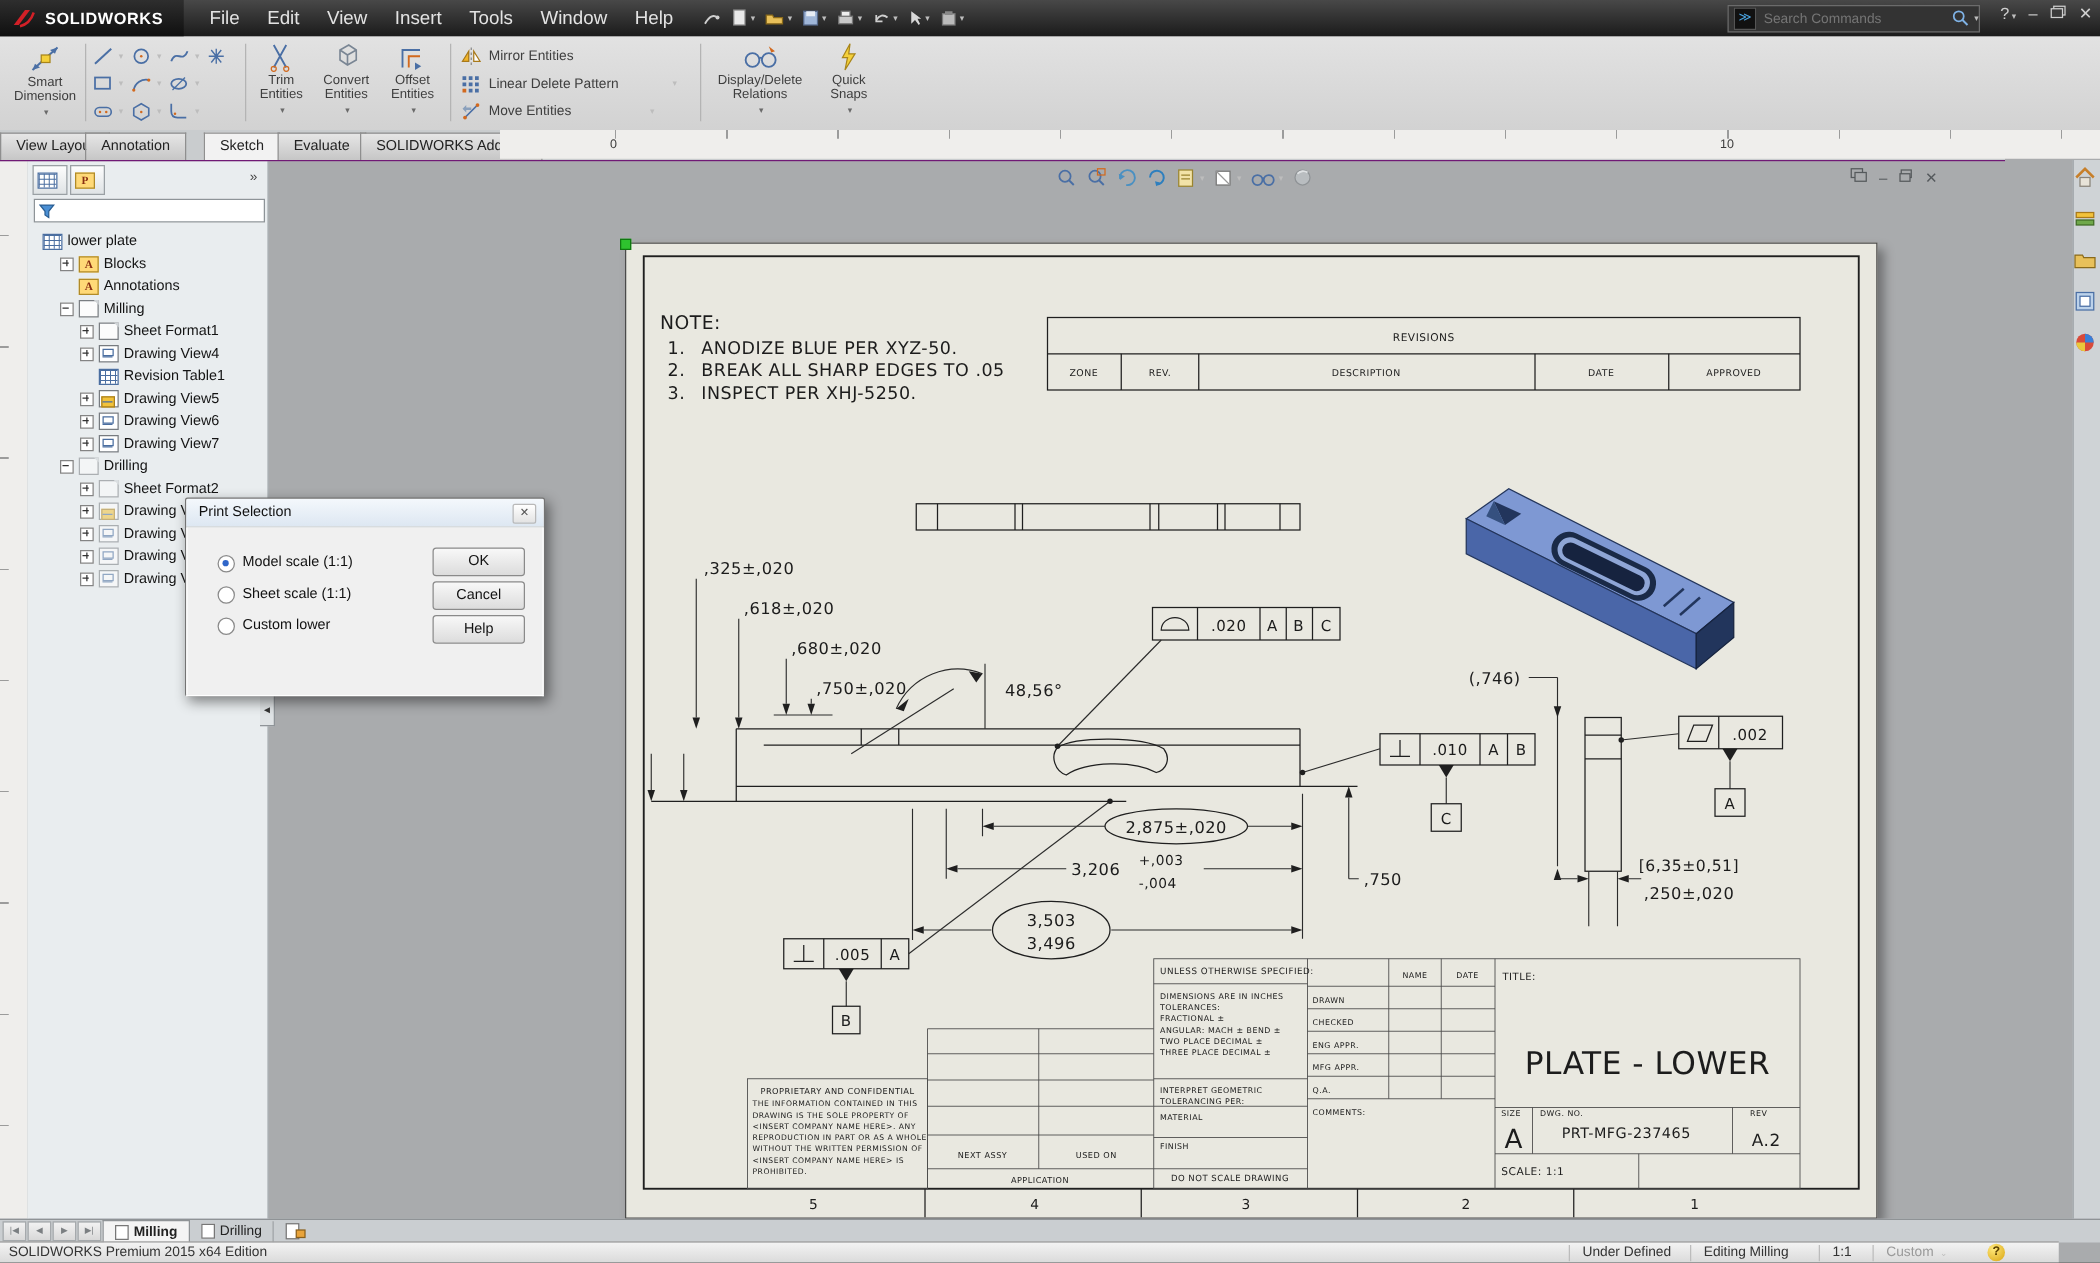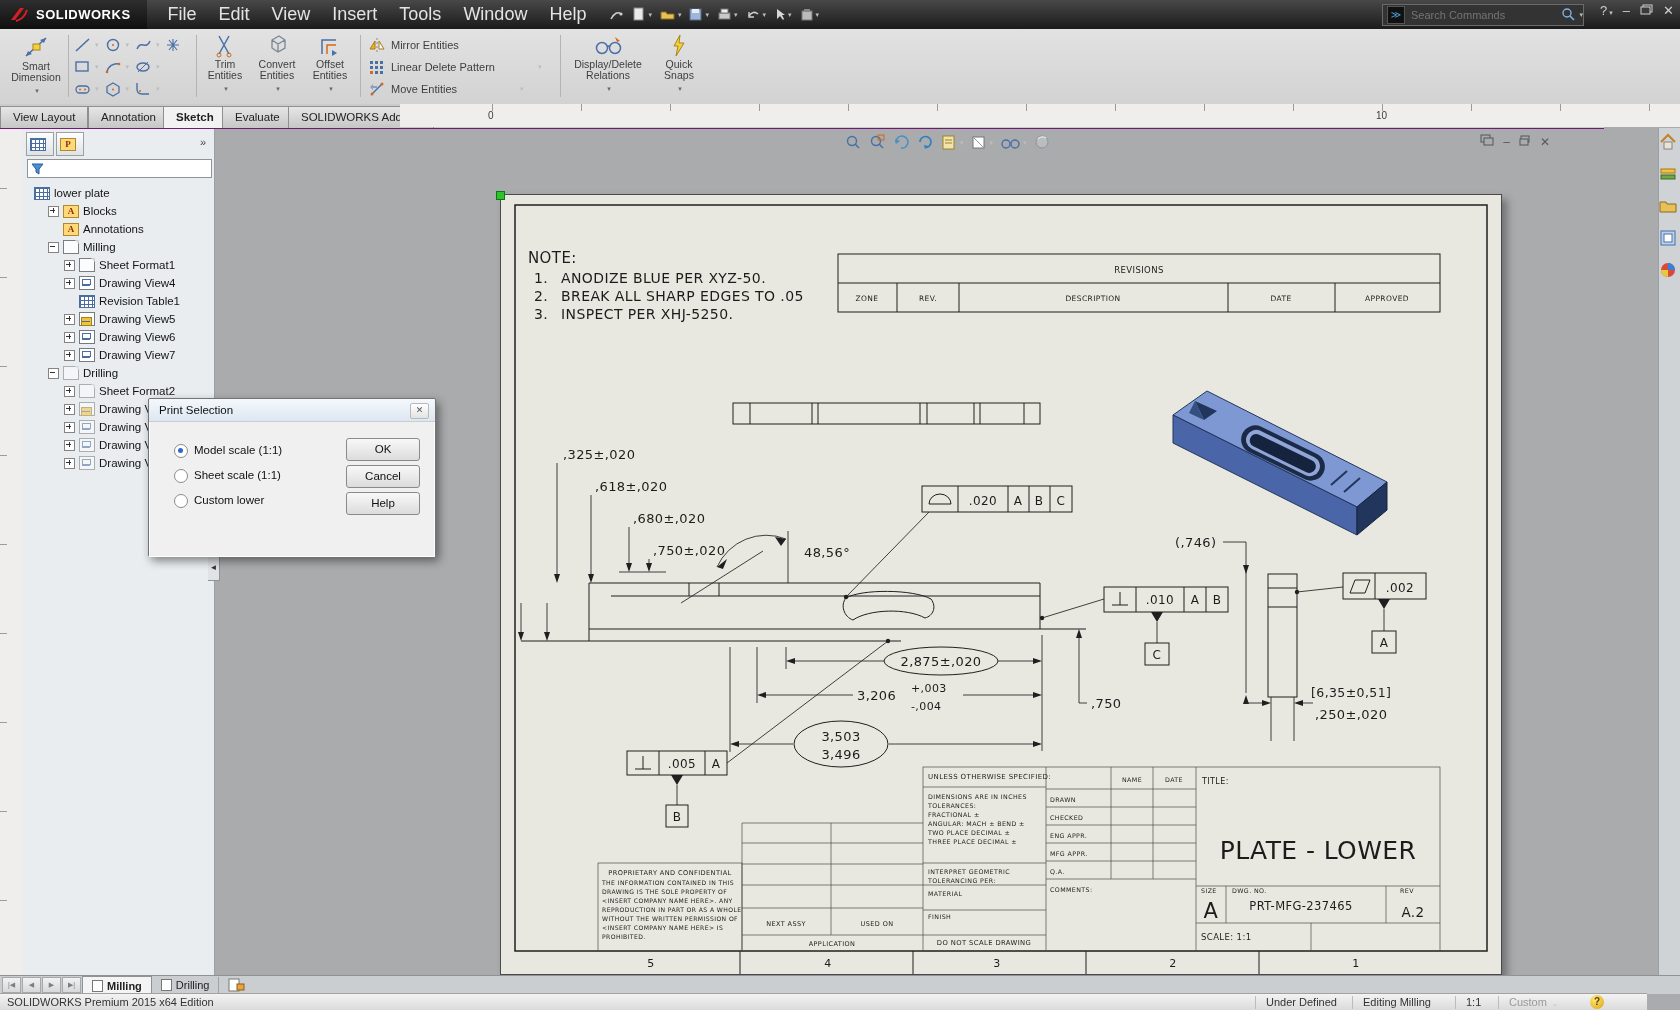--- a/index.html
+++ b/index.html
@@ -4,21 +4,21 @@
 <style>
   html,body{margin:0;padding:0;background:#666;font-family:"Liberation Sans",sans-serif;}
   .stage{position:relative;width:1680px;height:1010px;background:#a9abad;overflow:hidden;}
   .a{position:absolute;}
   
   .titlebar{left:0;top:0;width:1680px;height:29px;background:linear-gradient(#484848,#1b1b1b);display:flex;align-items:center;color:#e3e3e3;z-index:60;}
   .logo{display:flex;align-items:center;gap:6px;height:29px;padding:0 16px 0 8px;background:linear-gradient(#2e2e2e,#0f0f0f);}
   .logo-mark{width:22px;height:18px;}
   .logo-text{font-size:13px;font-weight:bold;letter-spacing:.5px;color:#fff;}
   .menu{display:flex;align-items:center;margin-left:10px;}
-  .menu span{padding:0 11px;font-size:18px;cursor:default;}
+  .menu span{padding:0 11px;font-size:15px;cursor:default;}
   .qa{display:flex;align-items:center;gap:2px;margin-left:8px;}
   .qa .qbtn{display:flex;align-items:center;padding:2px 3px;}
   .qa svg{display:block;}
   .dd{font-size:7px;color:#bdbdbd;margin-left:2px;}
   .tb-title{position:absolute;left:0;right:0;text-align:center;font-size:12px;color:#dcdcdc;pointer-events:none;}
   .searchbox{position:absolute;left:1382px;top:4px;width:200px;height:20px;border:1px solid #6b6b6b;background:#333;display:flex;align-items:center;}
   .searchbox .slogo{width:16px;height:16px;background:#111;border:1px solid #555;margin:0 4px;color:#4aa3e0;font-size:10px;text-align:center;line-height:15px;}
   .searchbox input{flex:1;background:transparent;border:0;color:#bfbfbf;font-size:11px;outline:none;width:110px;}
   .winbtns{position:absolute;right:6px;top:3px;display:flex;gap:10px;align-items:center;color:#cfcfcf;font-size:13px;}
   
@@ -27,21 +27,21 @@
   .bigbtn{position:absolute;top:3px;text-align:center;color:#3e3e3e;font-size:10.5px;line-height:11px;}
   .bigbtn svg{display:block;margin:2px auto 1px;}
   .bigbtn .dd{display:block;margin-top:2px;color:#6a6a6a;}
   .smallrow{position:absolute;display:flex;gap:6px;}
   .sbtn{display:flex;align-items:center;gap:2px;}
   .listcol{position:absolute;font-size:11px;color:#3e3e3e;}
   .listrow{display:flex;align-items:center;gap:5px;height:22px;}
   
   .tabrow{left:0;top:104px;width:1604px;height:24px;background:#c9ccce;border-bottom:1px solid #701a75;z-index:55;}
   .dtab{position:absolute;top:2px;height:21px;line-height:21px;padding:0 12px;font-size:11.5px;color:#222;background:linear-gradient(#e6e6e6,#c6c6c6);border:1px solid #8f8f8f;border-bottom:none;}
-  .dtab.active{background:#f2f2f2;font-weight:bold;}
+  .dtab.active{background:#f2f2f2;font-weight:normal;}
   .hruler{position:absolute;left:400px;top:0;width:1280px;height:23px;background:#efeeec;
     background-image:repeating-linear-gradient(to right,#9b9b9b 0 1px,transparent 1px 89px);background-position:92px 0;background-size:100% 7px;background-repeat:no-repeat;}
   .hruler .rlab{position:absolute;top:6px;font-size:10px;color:#3c3c3c;}
   .vruler{left:0;top:128px;width:22px;height:847px;background:#efeeec;border-right:1px solid #b7babc;z-index:5;
     background-image:repeating-linear-gradient(to bottom,#9b9b9b 0 1px,transparent 1px 89px);background-position:0 60px;background-size:7px 100%;background-repeat:no-repeat;}
   
   .tree{left:22px;top:128px;width:192px;height:847px;background:#e9edef;border-right:1px solid #9aa0a4;z-index:10;}
   .ttabs{position:absolute;left:4px;top:4px;display:flex;gap:2px;}
   .ttab{width:26px;height:22px;border:1px solid #9aa0a4;background:linear-gradient(#fdfdfd,#dfe3e5);display:flex;align-items:center;justify-content:center;}
   .tchev{position:absolute;right:8px;top:8px;font-size:11px;color:#444;}
@@ -368,21 +368,21 @@
       <svg width="24" height="24">
           <path d="M13,1 L7,12 L11,12 L9,22 L17,9 L12,9 Z" fill="#f4d03a" stroke="#a8851a"></path>
         </svg>
       <span>Quick</span><br><span>Snaps</span>
       <span class="dd">▾</span>
     </div>
   </div>
 
   <div class="a tabrow">
     <div class="dtab" style="left:0;">View Layout</div>
-    <div class="dtab" style="left:88px;">Annotation</div>
+    <div class="dtab" style="left:68px;">Annotation</div>
     <div class="dtab active" style="left:163px;">Sketch</div>
     <div class="dtab" style="left:222px;">Evaluate</div>
     <div class="dtab" style="left:288px;">SOLIDWORKS Add-Ins</div>
     <div class="hruler">
       <span class="rlab" style="left:88px;">0</span>
       <span class="rlab" style="left:976px;">10</span>
     </div>
   </div>
 
   <div class="a vruler"></div>

